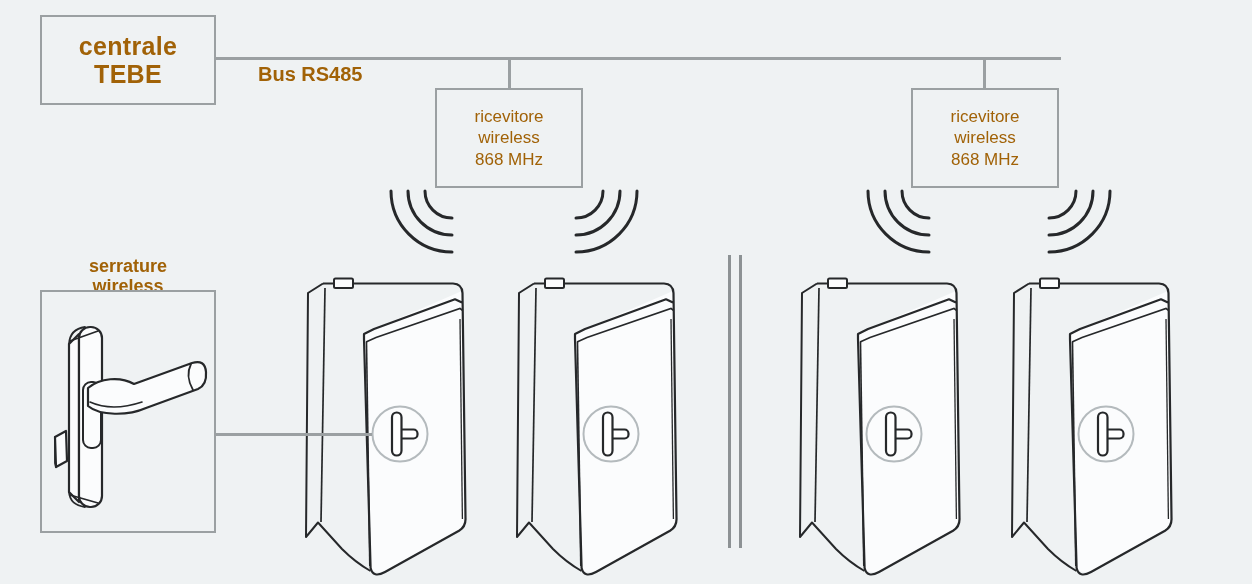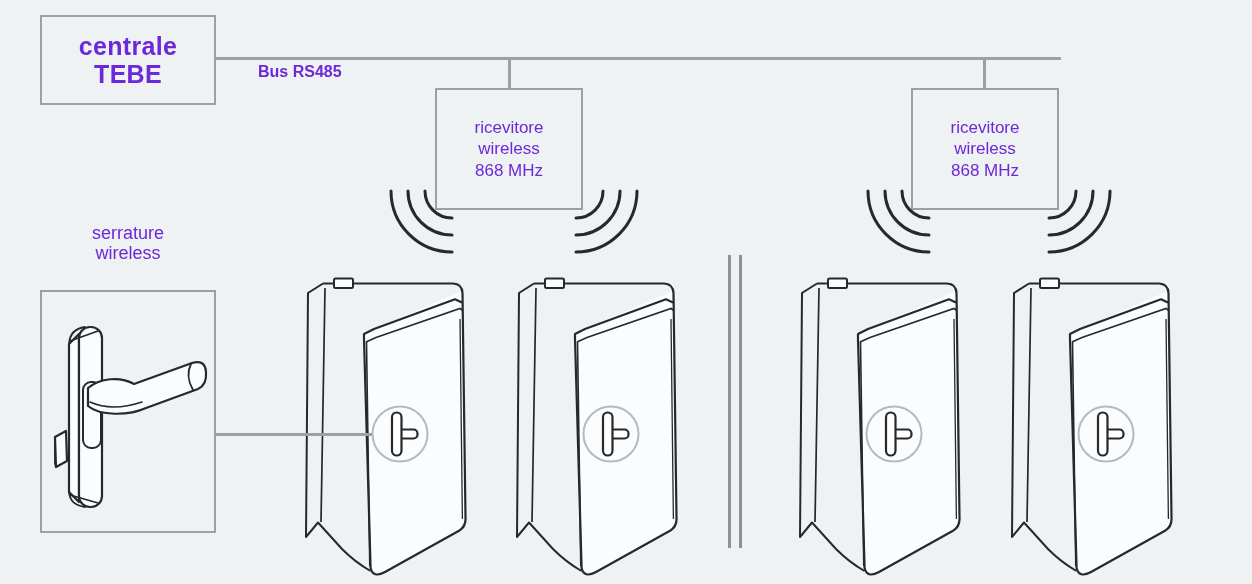--- a/index.html
+++ b/index.html
@@ -1,33 +1,33 @@
 <!DOCTYPE html>
 <html><head>
 <meta charset="utf-8">
 <style>
   html,body{margin:0;padding:0;background:#eff2f3;}
   .canvas{position:relative;width:1252px;height:584px;background:#eff2f3;overflow:hidden;
-          font-family:"Liberation Sans",sans-serif;color:#6d28d9;}
+          font-family:"Liberation Sans",sans-serif;color:#a16207;}
   .box{position:absolute;box-sizing:border-box;border:2px solid #9ba0a2;background:transparent;
        display:flex;flex-direction:column;align-items:center;justify-content:center;text-align:center;}
   .centrale{left:40px;top:15px;width:176px;height:90px;border-width:2.5px;
             font-size:25px;font-weight:700;line-height:1.13;letter-spacing:.3px;}
-  .receiver{top:88px;width:148px;height:122px;font-size:17px;line-height:1.26;font-weight:400;}
+  .receiver{top:88px;width:148px;height:100px;font-size:17px;line-height:1.26;font-weight:400;}
   .receiver .mhz{font-weight:400;}
   .r1{left:435px;} .r2{left:911px;}
   .serrbox{left:40px;top:290px;width:176px;height:243px;}
   .hline{position:absolute;background:#9ba0a2;height:3px;}
   .vline{position:absolute;background:#9ba0a2;width:3px;}
   .bus-main{left:215px;top:57px;width:846px;}
   .drop1{left:508px;top:59px;height:30px;}
   .drop2{left:983px;top:59px;height:30px;}
-  .bus-label{position:absolute;left:258px;top:63px;font-size:16px;font-weight:700;}
-  .serr-label{position:absolute;left:40px;top:223px;width:176px;text-align:center;
-              font-size:18px;font-weight:400;line-height:1.12;}
+  .bus-label{position:absolute;left:258px;top:63px;font-size:20px;font-weight:700;}
+  .serr-label{position:absolute;left:40px;top:256px;width:176px;text-align:center;
+              font-size:18px;font-weight:700;line-height:1.12;}
   .connector{position:absolute;left:215px;top:433px;width:157px;height:2.5px;background:#9ba0a2;z-index:6;}
   .divider{position:absolute;left:728px;top:255px;width:14px;height:293px;box-sizing:border-box;
            border-left:3px solid #8d9294;border-right:3px solid #8d9294;}
   .door{position:absolute;top:277px;width:175px;height:300px;overflow:visible;z-index:4;}
   .d1{left:296px;} .d2{left:507px;} .d3{left:790px;} .d4{left:1002px;}
   .arcs{position:absolute;top:188px;width:70px;height:68px;overflow:visible;}
   .a1{left:388px;} .a2{left:570px;} .a3{left:865px;} .a4{left:1043px;}
   .handle-art{position:absolute;left:0;top:0;width:100%;height:100%;}
 </style>
 </head>

